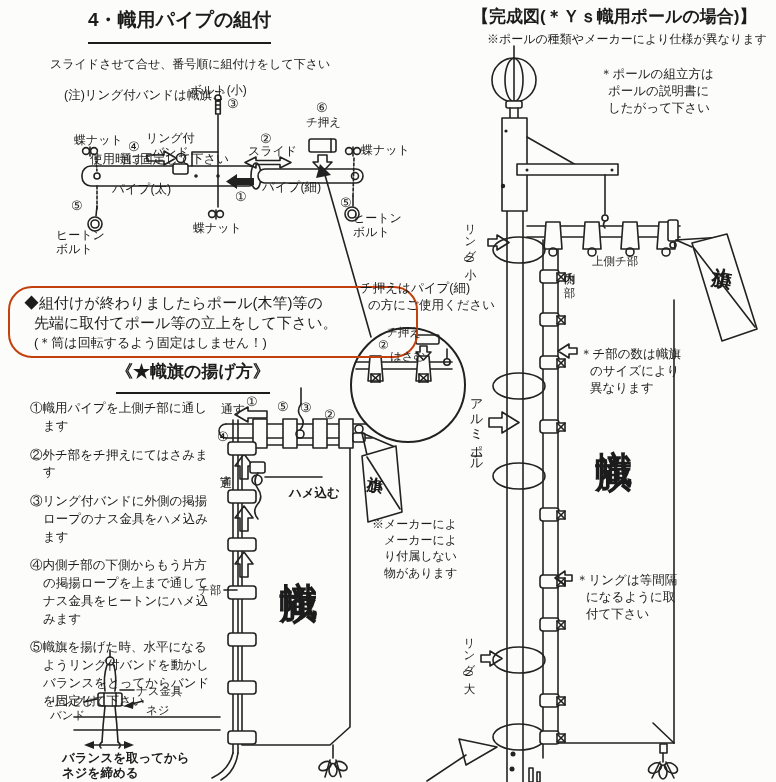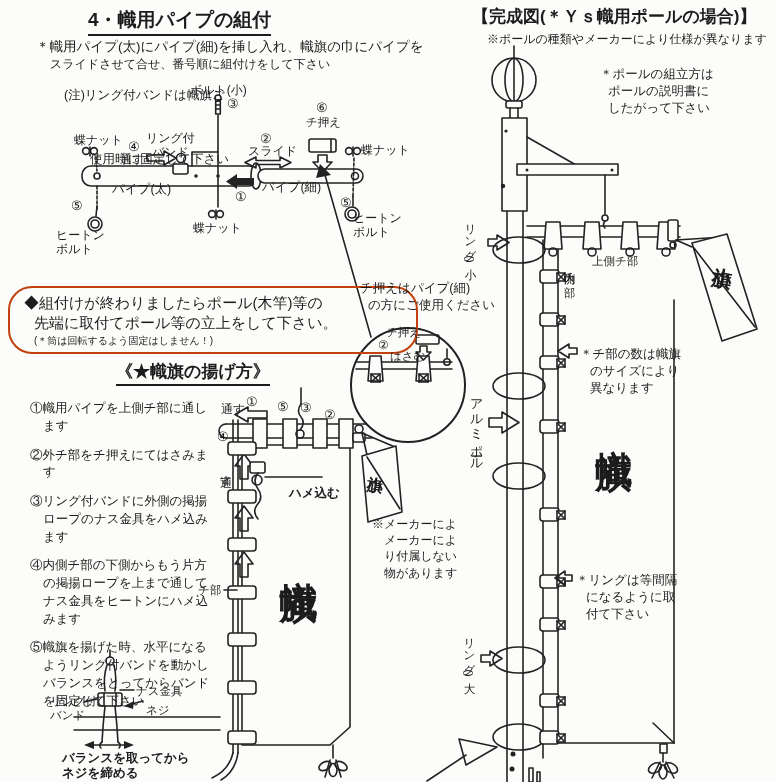--- a/index.html
+++ b/index.html
@@ -3,26 +3,26 @@
 <meta charset="utf-8">
 <style>
   html,body{margin:0;padding:0;}
   #page{position:relative;width:776px;height:782px;background:#fcfcfa;overflow:hidden;
         font-family:"Liberation Sans",sans-serif;color:#1c1c1c;}
   #art{position:absolute;left:0;top:0;z-index:1;}
   .lb{position:absolute;z-index:2;white-space:nowrap;line-height:1.25;}
   .vert{writing-mode:vertical-rl;}
   .b{font-weight:bold;}
   .num{font-size:13px;}
-  .title-u{border-bottom:2.5px solid #1c1c1c;padding-bottom:2px;text-align:right;}
+  .title-u{border-bottom:2.5px solid #1c1c1c;padding-bottom:10px;text-align:right;}
   .steps p{margin:0 0 11px 0;text-indent:-13px;padding-left:13px;line-height:1.42;}
   .callout{position:absolute;z-index:2;border:2px solid #c2410c;border-radius:24px;
            padding:5px 14px 4px 14px;}
   .callout .c1{font-size:15px;line-height:1.35;}
-  .callout .c3{font-size:10px;line-height:1.4;}
+  .callout .c3{font-size:13px;line-height:1.4;}
   .note div{line-height:1.35;}
   .ind8{padding-left:8px;}
   .ind10{padding-left:10px;}
   .ind12{padding-left:12px;}
   .ind14{padding-left:14px;}
   .ind26{padding-left:26px;}
   svg *{vector-effect:non-scaling-stroke;}
 </style>
 </head>
 <body>
@@ -292,21 +292,20 @@
       <path d="M118,742 q4,3 1,6"></path>
       <line x1="92" y1="745" x2="126" y2="745"></line>
       <polygon points="84,745 94,741 94,749" fill="#222" stroke="none"></polygon>
       <polygon points="134,745 124,741 124,749" fill="#222" stroke="none"></polygon>
       <line x1="84" y1="702" x2="97" y2="699"></line>
       <line x1="120" y1="690" x2="134" y2="690"></line>
     </g>
   </svg>
 
   <div class="lb b title-u" style="left:88px;top:8px;font-size:19px;">4・幟用パイプの組付</div>
-  <div class="lb" style="left:36px;top:39px;font-size:13.5px;">＊幟用パイプ(太)にパイプ(細)を挿し入れ、幟旗の巾にパイプを</div>
   <div class="lb ind14" style="left:36px;top:57px;font-size:12px;">スライドさせて合せ、番号順に組付けをして下さい</div>
   <div class="lb" style="left:64px;top:88px;font-size:12.5px;">(注)リング付バンドは幟旗ご</div>
   <div class="lb ind26" style="left:64px;top:104px;font-size:12.5px;margin-top:48px;">使用時に固定して下さい</div>
 
   <div class="lb" style="left:74px;top:133px;font-size:12px;">蝶ナット</div>
   <div class="lb num" style="left:128px;top:139px;">④</div>
   <div class="lb" style="left:120px;top:152px;font-size:12px;">通す</div>
   <div class="lb" style="left:146px;top:131px;font-size:12px;line-height:14px;text-align:center;">
     <div>リング付</div>
     <div>バンド</div>

